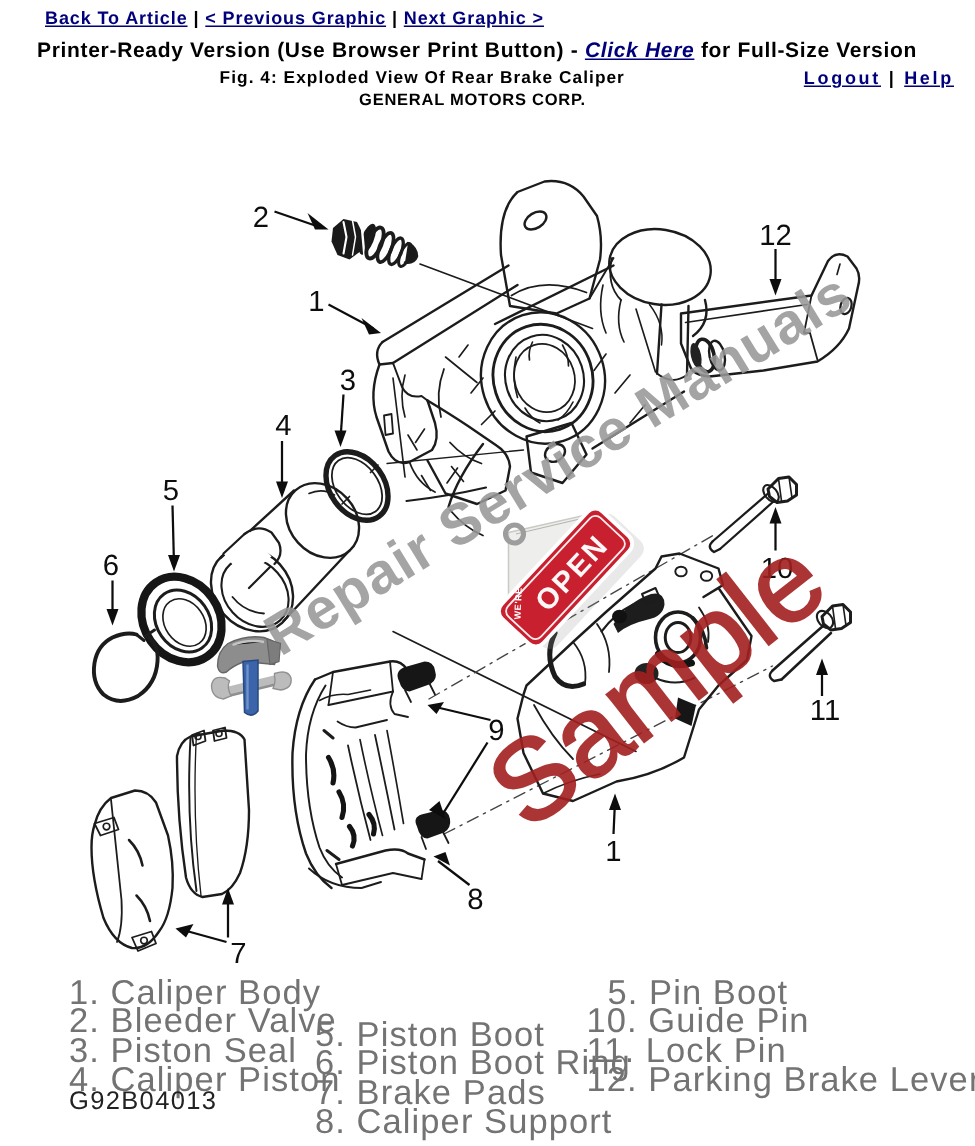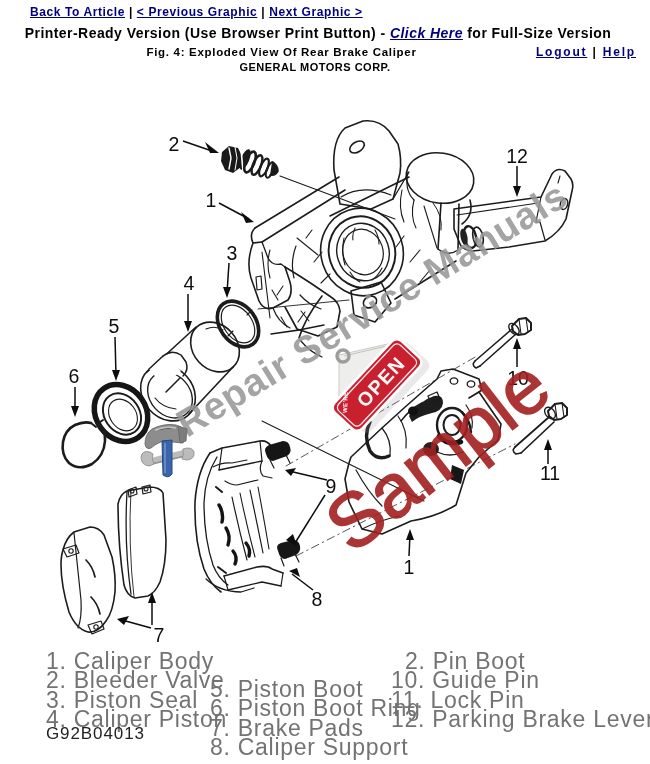--- a/index.html
+++ b/index.html
@@ -328,15 +328,15 @@
 <text x="0" y="0" transform="translate(352,555) rotate(-38)" font-family="Liberation Sans, sans-serif" font-size="76" fill="#a32020" stroke="#a32020" stroke-width="1.6" opacity="0.9">Sample</text>
 </svg>
 
 <div class="leg" style="left:46px;top:652px;">
 1. Caliper Body<br>2. Bleeder Valve<br>3. Piston Seal<br>4. Caliper Piston
 </div>
 <div class="leg" style="left:210px;top:652px;margin-top:28px;">
 5. Piston Boot<br>6. Piston Boot Ring<br>7. Brake Pads<br>8. Caliper Support
 </div>
 <div class="leg" style="left:391px;top:652px;">
-<span style="padding-left:14px;">2. Pin Boot</span><br>10. Guide Pin<br>11. Lock Pin<br>12. Parking Brake Lever
+<span style="padding-left:14px;">5. Pin Boot</span><br>10. Guide Pin<br>11. Lock Pin<br>12. Parking Brake Lever
 </div>
 <div class="gnum">G92B04013</div>
 
 </body></html>

